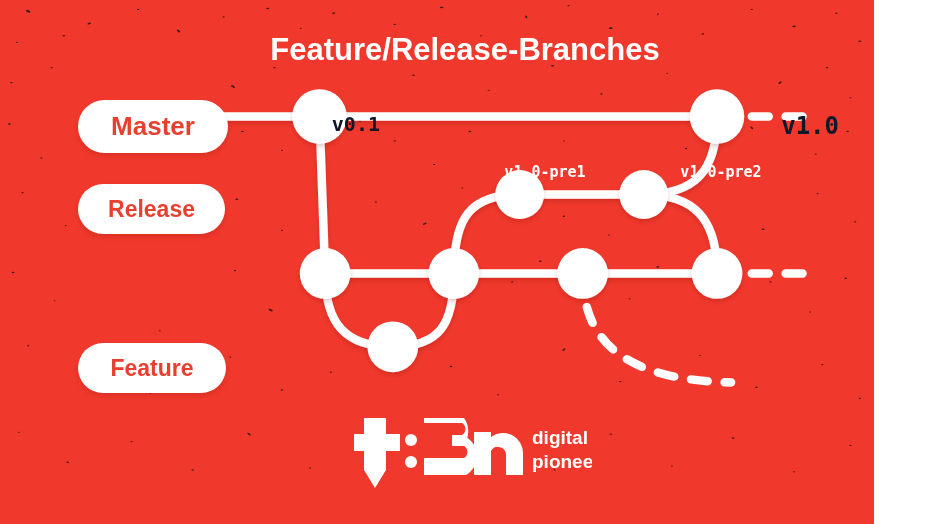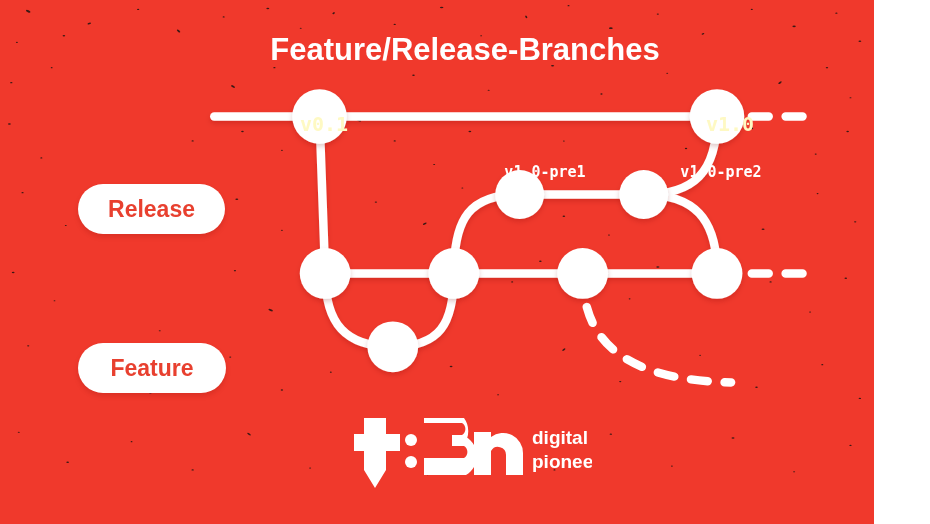--- a/index.html
+++ b/index.html
@@ -54,24 +54,24 @@
   .node-label {
     position: absolute;
     color: #ffffff;
     font-size: 15px;
     font-weight: bold;
     white-space: nowrap;
     font-family: "DejaVu Sans Mono", "Liberation Mono", monospace;
   }
   .commit-text {
     position: absolute;
-    color: #fef9c3;
+    color: #0f172a;
     font-weight: bold;
     white-space: nowrap;
-    text-align: left;
+    text-align: right;
     font-family: "DejaVu Sans Mono", "Liberation Mono", monospace;
   }
   #logo {
     position: absolute;
     left: 352px;
     top: 414px;
     width: 240px;
     height: 76px;
   }
 </style>
@@ -230,29 +230,32 @@
       <circle cx="346" cy="291" r="27"></circle>
       <circle cx="483" cy="291" r="27"></circle>
       <circle cx="620" cy="291" r="27"></circle>
       <circle cx="763" cy="291" r="27"></circle>
       <circle cx="418" cy="369" r="27"></circle>
     </g>
   </svg>
 
   <div id="title">Feature/Release-Branches</div>
 
+  <div class="branch-pill" style="left:78px; top:100px; width:150px; height:53px; font-size:26px;">
+    <span>Master</span>
+  </div>
   <div class="branch-pill" style="left:78px; top:184px; width:147px; height:50px; font-size:23px;">
     <span>Release</span>
   </div>
   <div class="branch-pill" style="left:78px; top:343px; width:148px; height:50px; font-size:23px;">
     <span>Feature</span>
   </div>
 
   <div class="commit-text" style="left:300px; top:112px; width:80px; font-size:20px;">v0.1</div>
-  <div class="commit-text" style="left:706px; top:112px; width:80px; font-size:20px;">v1.0</div>
+  <div class="commit-text" style="left:759px; top:112px; width:80px; font-size:24px;">v1.0</div>
 
   <div class="node-label" style="left:545px; top:163px; transform:translateX(-50%);">v1.0-pre1</div>
   <div class="node-label" style="left:685px; top:163px; transform:translateX(-50%);margin-left:36px;">v1.0-pre2</div>
 
   <svg id="logo" viewBox="0 0 240 76" xmlns="http://www.w3.org/2000/svg">
     <g fill="#ffffff">
 
       <path d="M12,4 h22 v16 h14 v17 h-14 v19 l-11,18 -11,-18 v-19 h-10 v-17 h10 z"></path>
 
       <circle cx="59" cy="26" r="6"></circle>

